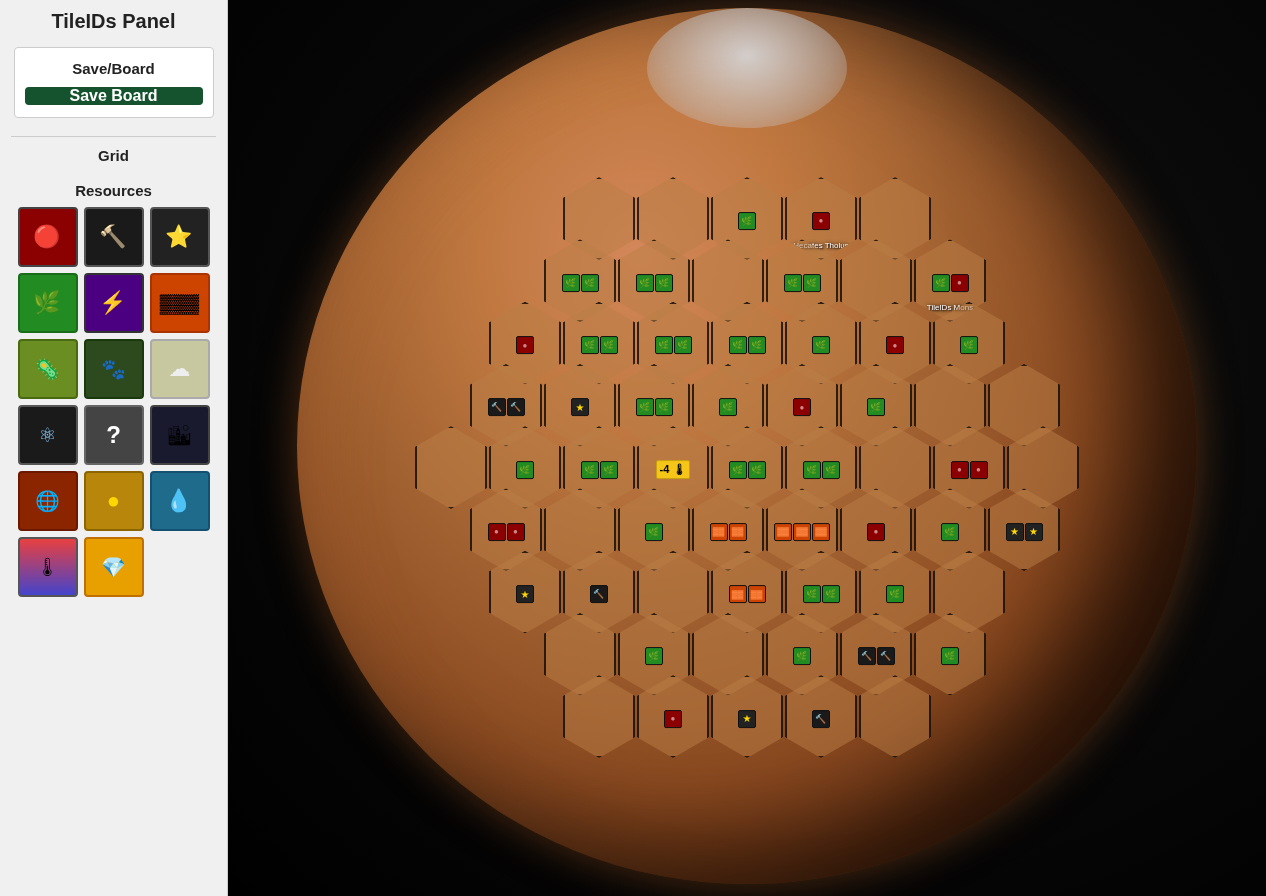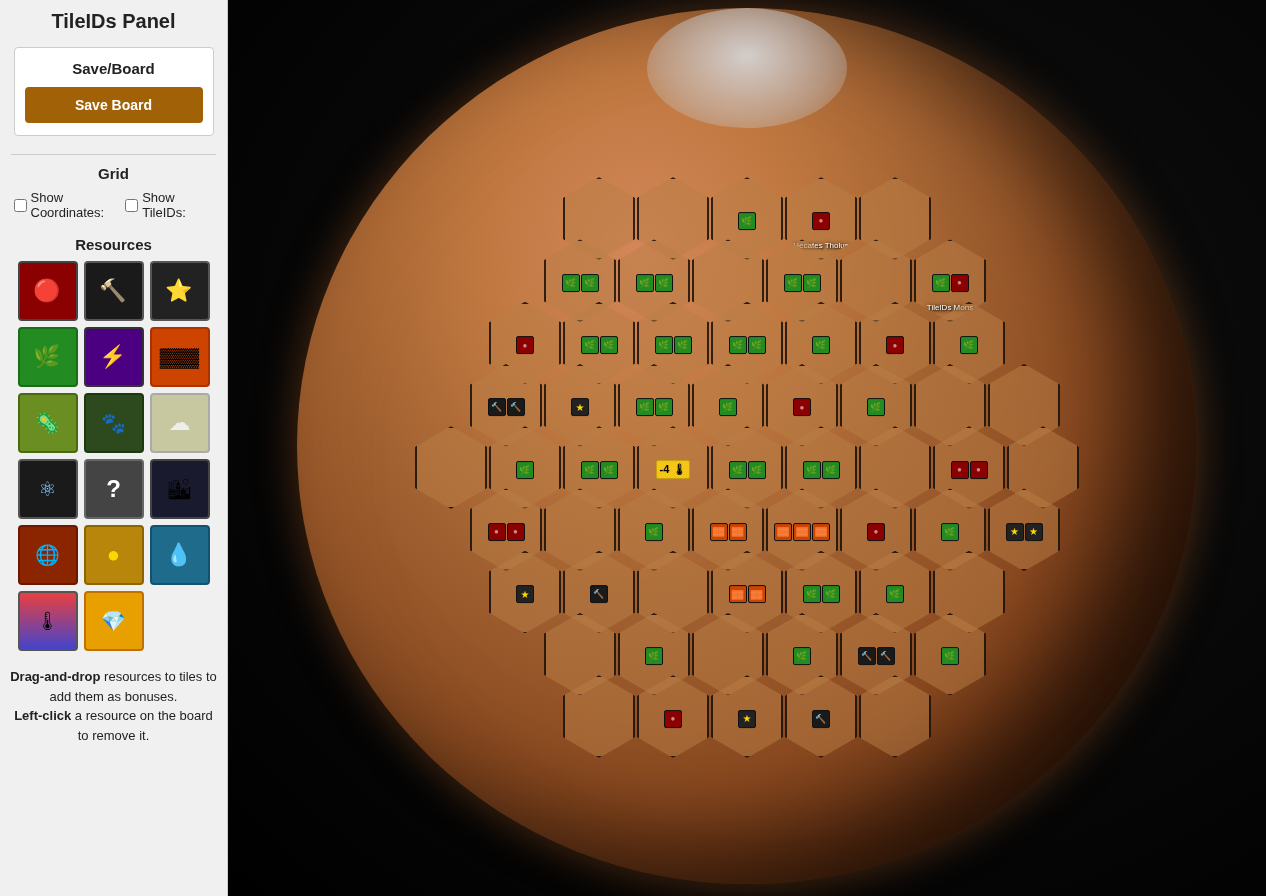--- a/index.html
+++ b/index.html
@@ -38,27 +38,27 @@
     }
 
     .section-title {
       font-size: 15px;
       font-weight: bold;
       color: #222;
       margin-bottom: 10px;
     }
 
     .btn-blue {
-      background: #a16207;
+      background: #14532d;
       color: #fff;
       border: none;
       border-radius: 4px;
       width: 100%;
-      padding: 10px 0;
-      font-size: 14px;
+      padding: 0 0;
+      font-size: 16px;
       font-weight: bold;
       cursor: pointer;
       margin-bottom: 7px;
     }
     .btn-blue:last-child { margin-bottom: 0; }
 
     hr.divider {
       width: 90%;
       border: none;
       border-top: 1px solid #ccc;
@@ -185,30 +185,20 @@
 
   <div class="section-box">
     <div class="section-title">Save/Board</div>
     <button class="btn-blue">Save Board</button>
   </div>
 
   <hr class="divider">
 
   <div class="grid-section">
     <div class="grid-title">Grid</div>
-    <div class="grid-row">
-      <label class="checkbox-label">
-        <input type="checkbox" style="">
-        <span>Show Coordinates:</span>
-      </label>
-      <label class="checkbox-label">
-        <input type="checkbox" style="">
-        <span>Show TileIDs:</span>
-      </label>
-    </div>
   </div>
 
   <div class="resources-section">
     <div class="resources-title">Resources</div>
     <div class="resources-grid">
 
       <div class="resource-item" style="background:#8b0000; border-color:#444;">
         <span style="font-size:22px;">🔴</span>
       </div>
 
@@ -271,24 +261,20 @@
       <div class="resource-item" style="background:linear-gradient(to bottom,#e84040,#4444cc); border-color:#555;">
         <span style="font-size:18px;">🌡</span>
       </div>
 
       <div class="resource-item" style="background:#e8a000; border-color:#c07000;">
         <span style="font-size:20px; color:#ffe;">💎</span>
       </div>
     </div>
   </div>
 
-  <div class="instructions">
-    <b>Drag-and-drop</b><span> resources to tiles to add them as bonuses.</span><br>
-    <b>Left-click</b><span> a resource on the board to remove it.</span>
-  </div>
 </div>
 
 <div id="board-area">
 
   <div style="position:absolute;top:0;left:0;width:100%;height:100%;background:radial-gradient(ellipse at 60% 40%, #111 0%, #000 100%);"></div>
 
   <div class="mars-planet" style="position:absolute;top:8px;left:50%;transform:translateX(-50%);width:900px;height:876px;border-radius:50%;
               background:radial-gradient(ellipse at 38% 28%, #d4875a 0%, #c07840 20%, #a06030 40%, #8b4a20 60%, #6b3010 80%, #3a1805 100%);
               box-shadow: inset -60px -30px 100px rgba(0,0,0,0.7), inset 30px 15px 60px rgba(200,120,60,0.2), 0 0 40px rgba(150,80,30,0.5);
               overflow:hidden;">

